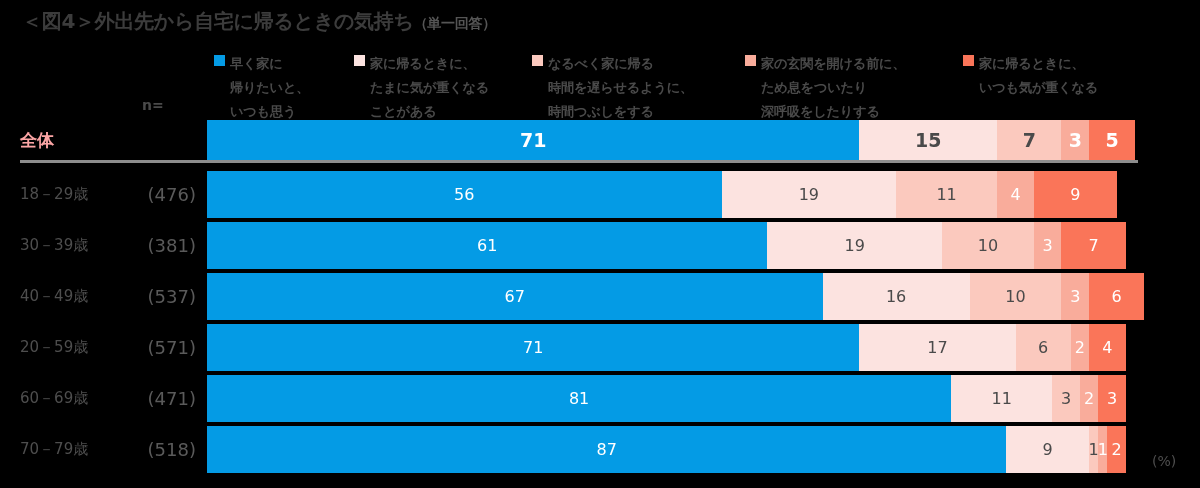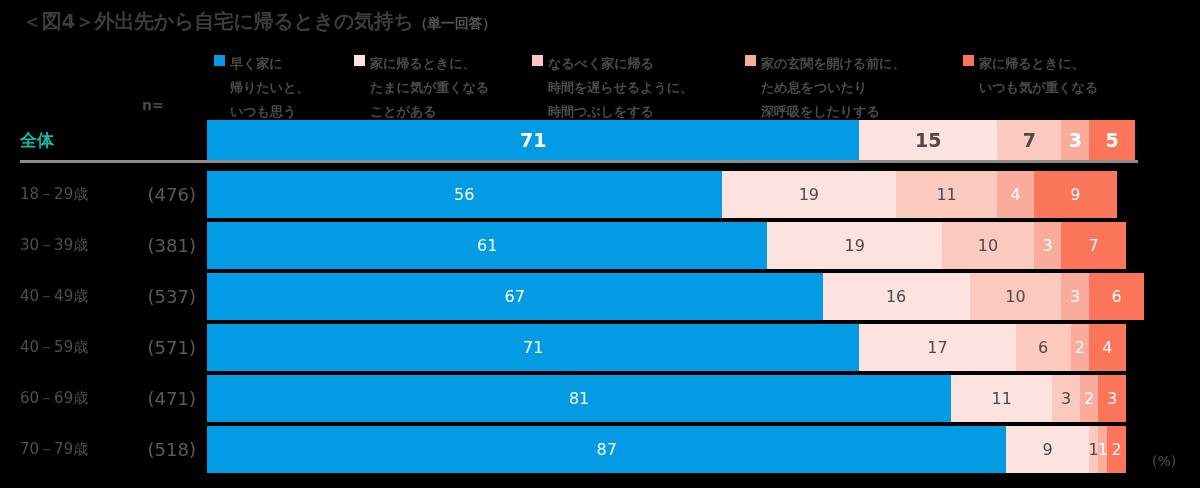--- a/index.html
+++ b/index.html
@@ -100,21 +100,21 @@
     height: 100%;
     display: flex;
     align-items: center;
     font-size: 15px;
     color: #4e4e4e;
     white-space: nowrap;
   }
   .row.total .row-label {
     font-weight: bold;
     font-size: 17px;
-    color: #14b8a6;
+    color: #fca5a5;
   }
   .row-n {
     position: absolute;
     left: 108px;
     top: 0;
     width: 88px;
     height: 100%;
     display: flex;
     align-items: center;
     justify-content: flex-end;
@@ -244,21 +244,21 @@
       <div class="row-n">(537)</div>
       <div class="bar">
         <div class="seg" style="flex: 0 0 66.3366%; background: rgb(4, 155, 229); color: rgb(255, 255, 255);">67</div>
         <div class="seg" style="flex: 0 0 15.8416%; background: rgb(252, 227, 224); color: rgb(74, 74, 74);">16</div>
         <div class="seg" style="flex: 0 0 9.90099%; background: rgb(251, 201, 190); color: rgb(74, 74, 74);">10</div>
         <div class="seg" style="flex: 0 0 2.9703%; background: rgb(249, 172, 155); color: rgb(255, 255, 255);">3</div>
         <div class="seg" style="flex: 0 0 5.94059%; background: rgb(250, 117, 89); color: rgb(255, 255, 255);">6</div>
       </div>
     </div>
     <div class="row">
-      <div class="row-label">40－59歳</div>
+      <div class="row-label">20－59歳</div>
       <div class="row-n">(571)</div>
       <div class="bar">
         <div class="seg" style="flex: 0 0 70.297%; background: rgb(4, 155, 229); color: rgb(255, 255, 255);">71</div>
         <div class="seg" style="flex: 0 0 16.8317%; background: rgb(252, 227, 224); color: rgb(74, 74, 74);">17</div>
         <div class="seg" style="flex: 0 0 5.94059%; background: rgb(251, 201, 190); color: rgb(74, 74, 74);">6</div>
         <div class="seg" style="flex: 0 0 1.9802%; background: rgb(249, 172, 155); color: rgb(255, 255, 255);">2</div>
         <div class="seg" style="flex: 0 0 3.9604%; background: rgb(250, 117, 89); color: rgb(255, 255, 255);">4</div>
       </div>
     </div>
     <div class="row">

